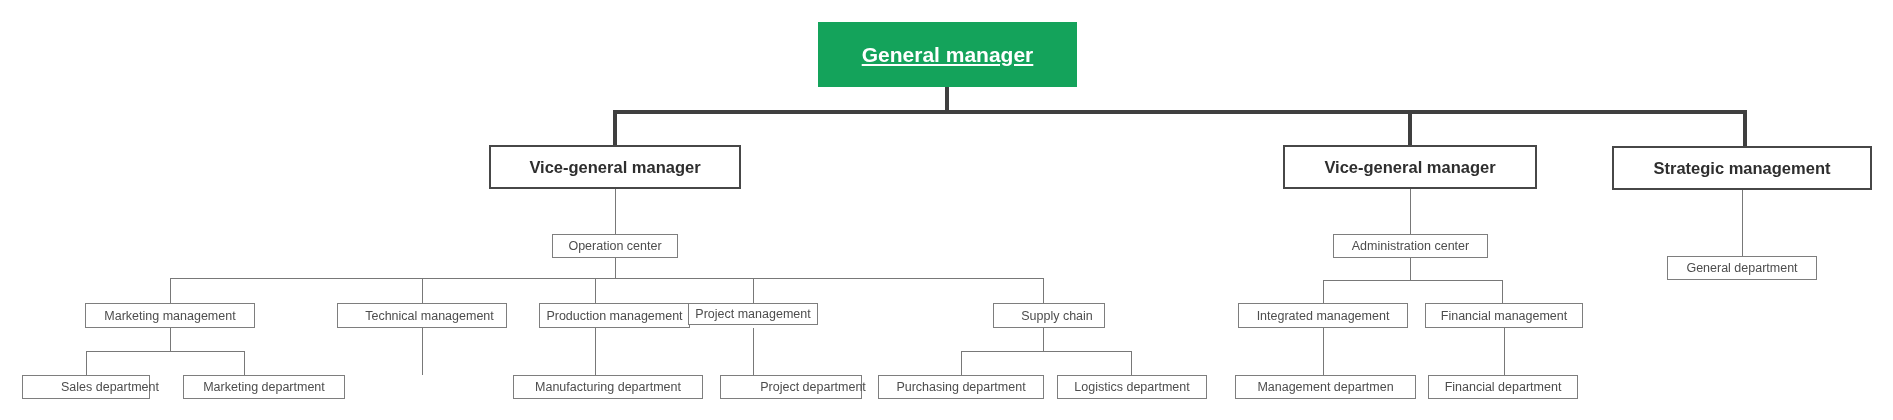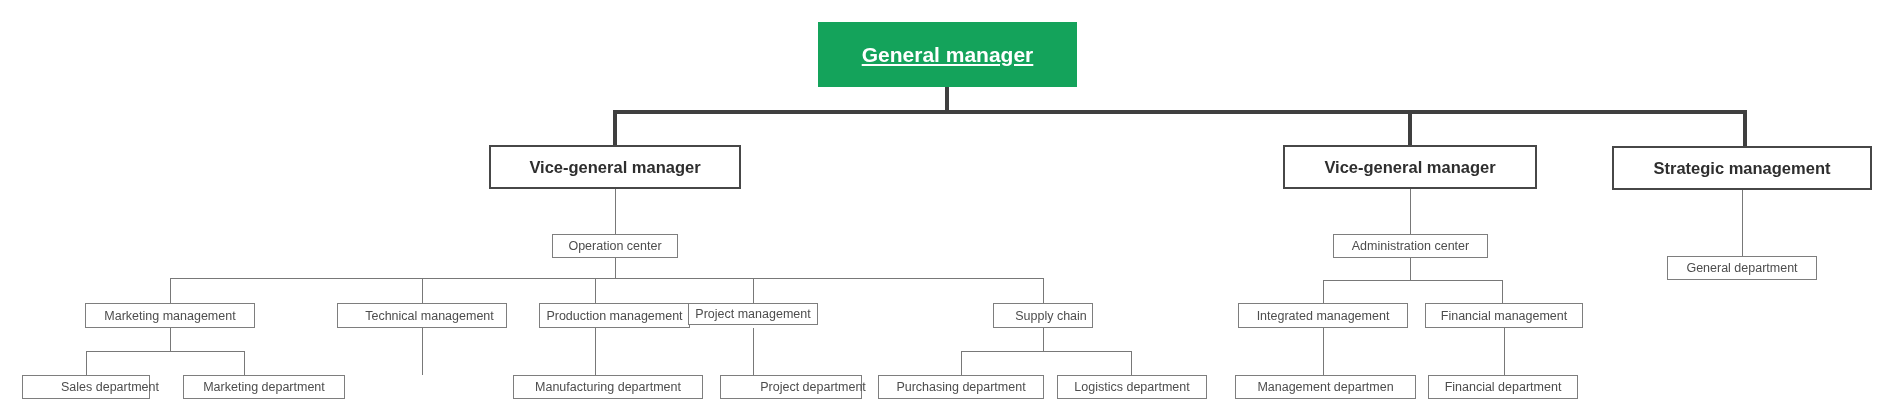--- a/index.html
+++ b/index.html
@@ -92,21 +92,21 @@
     <div class="node level-2" style="left: 489px; top: 145px; width: 252px; height: 44px;">Vice-general manager</div>
     <div class="node level-2" style="left: 1283px; top: 145px; width: 254px; height: 44px;">Vice-general manager</div>
     <div class="node level-2" style="left: 1612px; top: 146px; width: 260px; height: 44px;">Strategic management</div>
     <div class="node level-3" style="left: 552px; top: 234px; width: 126px; height: 24px;">Operation center</div>
     <div class="node level-3" style="left: 1333px; top: 234px; width: 155px; height: 24px;">Administration center</div>
     <div class="node level-3" style="left: 1667px; top: 256px; width: 150px; height: 24px;">General department</div>
     <div class="node level-4" style="left: 85px; top: 303px; width: 170px; height: 25px;">Marketing management</div>
     <div class="node level-4" style="left: 337px; top: 303px; width: 170px; height: 25px; padding-left: 15px;">Technical management</div>
     <div class="node level-4" style="left: 519px; top: 303px; width: 151px; height: 25px; margin-left: 20px;">Production management</div>
     <div class="node level-4" style="left: 688px; top: 303px; width: 130px; height: 22px;">Project management</div>
-    <div class="node level-4" style="left: 993px; top: 303px; width: 100px; height: 25px; padding-left: 16px;">Supply chain</div>
+    <div class="node level-4" style="left: 993px; top: 303px; width: 112px; height: 25px; padding-left: 16px;">Supply chain</div>
     <div class="node level-4" style="left: 1238px; top: 303px; width: 170px; height: 25px;">Integrated management</div>
     <div class="node level-4" style="left: 1425px; top: 303px; width: 158px; height: 25px;">Financial management</div>
     <div class="node level-5" style="left: 22px; top: 375px; width: 128px; height: 24px; padding-left: 48px;">Sales department</div>
     <div class="node level-5" style="left: 163px; top: 375px; width: 162px; height: 24px; margin-left: 20px;">Marketing department</div>
     <div class="node level-5" style="left: 513px; top: 375px; width: 190px; height: 24px;">Manufacturing department</div>
     <div class="node level-5" style="left: 720px; top: 375px; width: 142px; height: 24px; padding-left: 44px;">Project department</div>
     <div class="node level-5" style="left: 878px; top: 375px; width: 166px; height: 24px;">Purchasing department</div>
     <div class="node level-5" style="left: 1057px; top: 375px; width: 150px; height: 24px;">Logistics department</div>
     <div class="node level-5" style="left: 1235px; top: 375px; width: 181px; height: 24px;">Management departmen</div>
     <div class="node level-5" style="left: 1428px; top: 375px; width: 150px; height: 24px;">Financial department</div>

